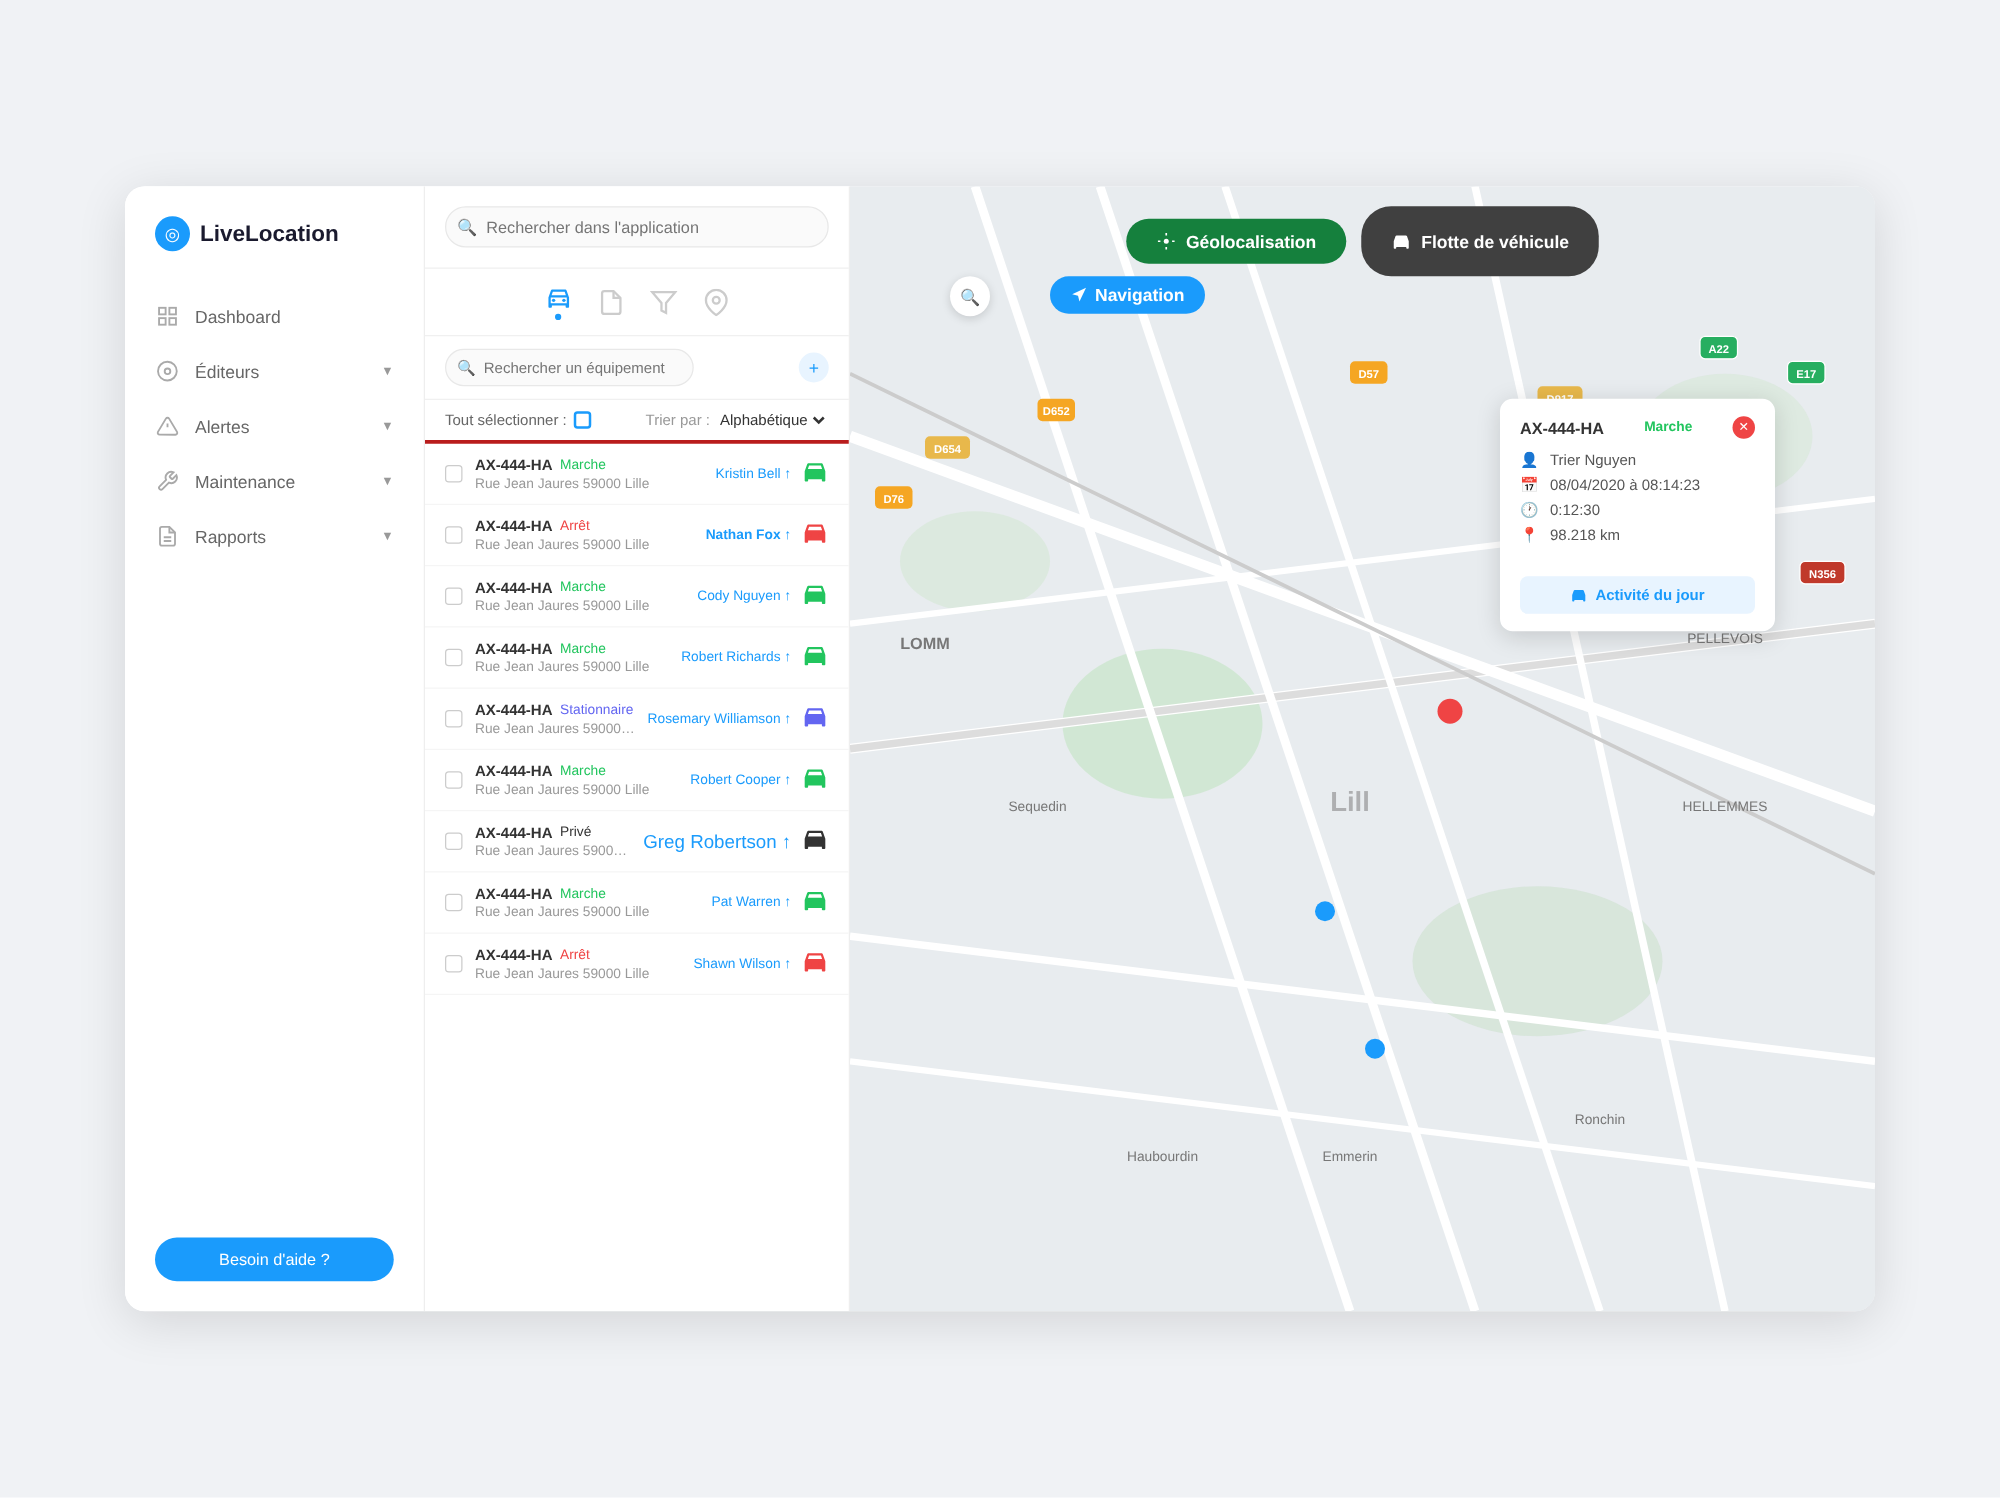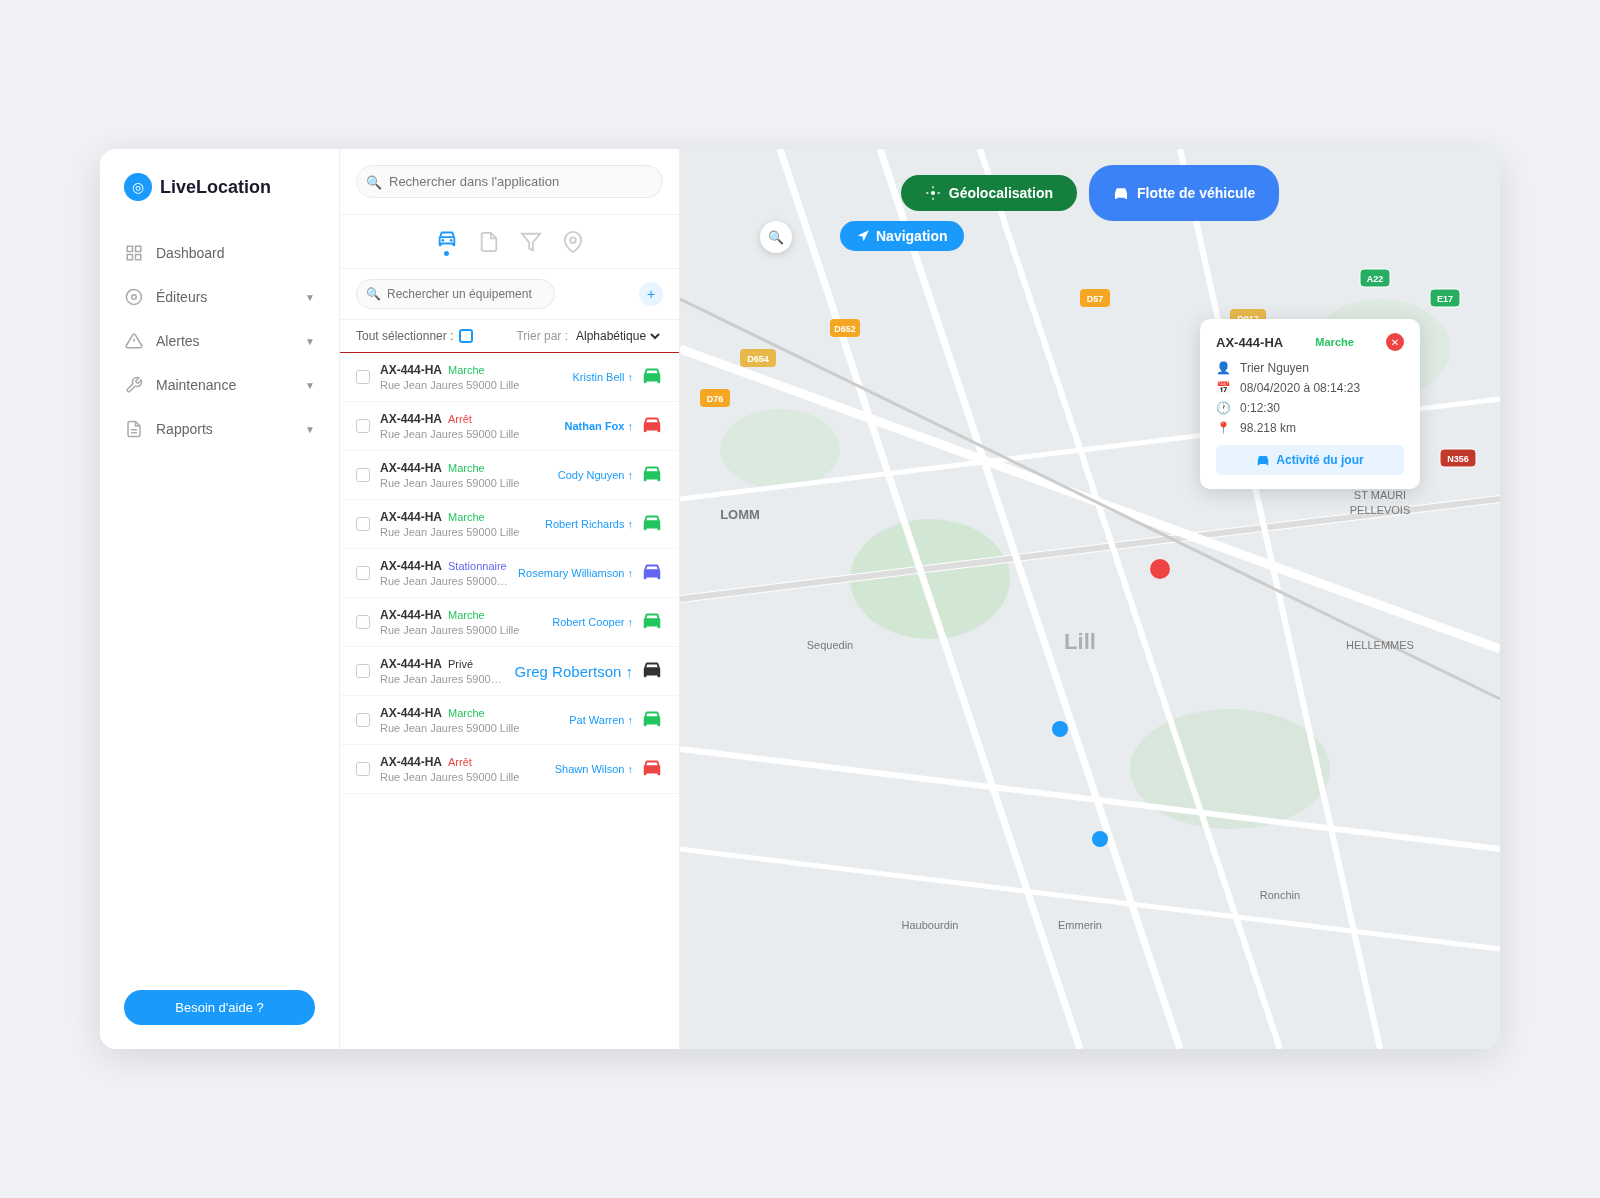--- a/index.html
+++ b/index.html
@@ -26,21 +26,21 @@
     .search-input-wrap .search-icon { position: absolute; left: 10px; top: 50%; transform: translateY(-50%); color: #bbb; font-size: 13px; }
     .filter-tabs { display: flex; align-items: center; justify-content: center; gap: 20px; padding: 12px 16px; border-bottom: 1px solid #f0f0f0; }
     .filter-tab { display: flex; flex-direction: column; align-items: center; cursor: pointer; color: #bbb; font-size: 18px; position: relative; }
     .filter-tab.active { color: #1a9bfc; }
     .filter-tab-dot { width: 5px; height: 5px; background: #1a9bfc; border-radius: 50%; margin-top: 2px; }
     .equipment-search { padding: 10px 16px; border-bottom: 1px solid #f0f0f0; display: flex; align-items: center; gap: 8px; }
     .equipment-search input { flex: 1; padding: 7px 12px 7px 30px; border: 1px solid #e8e8e8; border-radius: 20px; font-size: 12px; outline: none; background: #fafafa; }
     .equipment-search-wrap { position: relative; flex: 1; }
     .equipment-search-wrap .search-icon { position: absolute; left: 10px; top: 50%; transform: translateY(-50%); color: #bbb; font-size: 12px; }
     .add-btn { width: 24px; height: 24px; background: #e8f4ff; border-radius: 50%; display: flex; align-items: center; justify-content: center; color: #1a9bfc; cursor: pointer; font-size: 14px; flex-shrink: 0; border: none; }
-    .list-header { display: flex; align-items: center; justify-content: space-between; padding: 8px 16px; font-size: 12px; color: #666; border-bottom: 1px solid #b91c1c; }
+    .list-header { display: flex; align-items: center; justify-content: space-between; padding: 8px 16px; font-size: 12px; color: #666; border-bottom: 3px solid #b91c1c; }
     .list-header-left { display: flex; align-items: center; gap: 6px; }
     .checkbox { width: 14px; height: 14px; border: 2px solid #1a9bfc; border-radius: 3px; cursor: pointer; display: flex; align-items: center; justify-content: center; }
     .sort-wrap { display: flex; align-items: center; gap: 4px; }
     .sort-label { color: #999; }
     .sort-select { border: none; font-size: 12px; color: #333; background: transparent; cursor: pointer; outline: none; }
     .vehicle-list { flex: 1; overflow-y: auto; }
     .vehicle-item { display: flex; align-items: center; padding: 10px 16px; border-bottom: 1px solid #f5f5f5; cursor: pointer; }
     .vehicle-check { width: 14px; height: 14px; border: 1.5px solid #ccc; border-radius: 3px; margin-right: 10px; flex-shrink: 0; }
     .vehicle-info { flex: 1; min-width: 0; }
     .vehicle-id-row { display: flex; align-items: center; gap: 6px; margin-bottom: 2px; }
@@ -51,31 +51,31 @@
     .status-stationnaire { color: #6366f1; }
     .status-prive { color: #333; }
     .vehicle-address { font-size: 11px; color: #999; white-space: nowrap; overflow: hidden; text-overflow: ellipsis; }
     .vehicle-driver { font-size: 11px; color: #1a9bfc; font-weight: 500; flex-shrink: 0; margin: 0 8px; text-align: right; }
     .vehicle-icon { flex-shrink: 0; }
 
     
     .map-area { flex: 1; position: relative; overflow: hidden; background: #e8ecef; }
     .map-top-bar { position: absolute; top: 0; left: 0; right: 0; z-index: 10; display: flex; align-items: center; justify-content: center; gap: 12px; padding: 16px; }
     .tab-geo { background: #15803d; color: #fff; border: none; border-radius: 24px; padding: 10px 24px; font-size: 14px; font-weight: 600; cursor: pointer; display: flex; align-items: center; gap: 8px; }
-    .tab-fleet { background: #3b82f6; color: #fff; border: none; border-radius: 24px; padding: 20px 24px; font-size: 14px; font-weight: 600; cursor: pointer; display: flex; align-items: center; gap: 8px; }
+    .tab-fleet { background: #404040; color: #fff; border: none; border-radius: 24px; padding: 20px 24px; font-size: 14px; font-weight: 600; cursor: pointer; display: flex; align-items: center; gap: 8px; }
     .nav-badge { position: absolute; top: 72px; left: 160px; background: #1a9bfc; color: #fff; border-radius: 20px; padding: 7px 16px; font-size: 14px; font-weight: 600; display: flex; align-items: center; gap: 6px; z-index: 10; }
     .search-map-btn { position: absolute; top: 72px; left: 80px; background: #fff; border-radius: 50%; width: 32px; height: 32px; display: flex; align-items: center; justify-content: center; box-shadow: 0 2px 8px rgba(0,0,0,0.15); z-index: 10; cursor: pointer; color: #666; font-size: 13px; border: none; }
     .info-popup { position: absolute; top: 170px; right: 80px; background: #fff; border-radius: 10px; padding: 14px 16px; width: 220px; box-shadow: 0 4px 20px rgba(0,0,0,0.15); z-index: 20; }
     .info-popup-header { display: flex; align-items: center; justify-content: space-between; margin-bottom: 10px; }
     .info-popup-id { font-size: 13px; font-weight: 700; color: #333; }
     .info-popup-status { font-size: 11px; color: #22c55e; font-weight: 600; }
     .info-popup-close { width: 18px; height: 18px; background: #ef4444; border-radius: 50%; display: flex; align-items: center; justify-content: center; color: #fff; font-size: 10px; cursor: pointer; }
     .info-popup-row { display: flex; align-items: center; gap: 8px; margin-bottom: 6px; font-size: 12px; color: #555; }
     .info-popup-icon { width: 16px; color: #1a9bfc; text-align: center; font-size: 12px; }
-    .info-popup-btn { margin-top: 10px; background: #e8f4ff; color: #1a9bfc; border: none; border-radius: 6px; padding: 8px 12px; font-size: 12px; font-weight: 600; cursor: pointer; width: 100%; display: flex; align-items: center; justify-content: center; gap: 6px; }
+    .info-popup-btn { margin-top: 26px; background: #e8f4ff; color: #1a9bfc; border: none; border-radius: 6px; padding: 8px 12px; font-size: 12px; font-weight: 600; cursor: pointer; width: 100%; display: flex; align-items: center; justify-content: center; gap: 6px; }
 
     
     .map-canvas { width: 100%; height: 100%; position: absolute; top: 0; left: 0; }
   </style>
 </head>
 <body>
 
 <div class="app-wrapper">
 
   <div class="sidebar">

